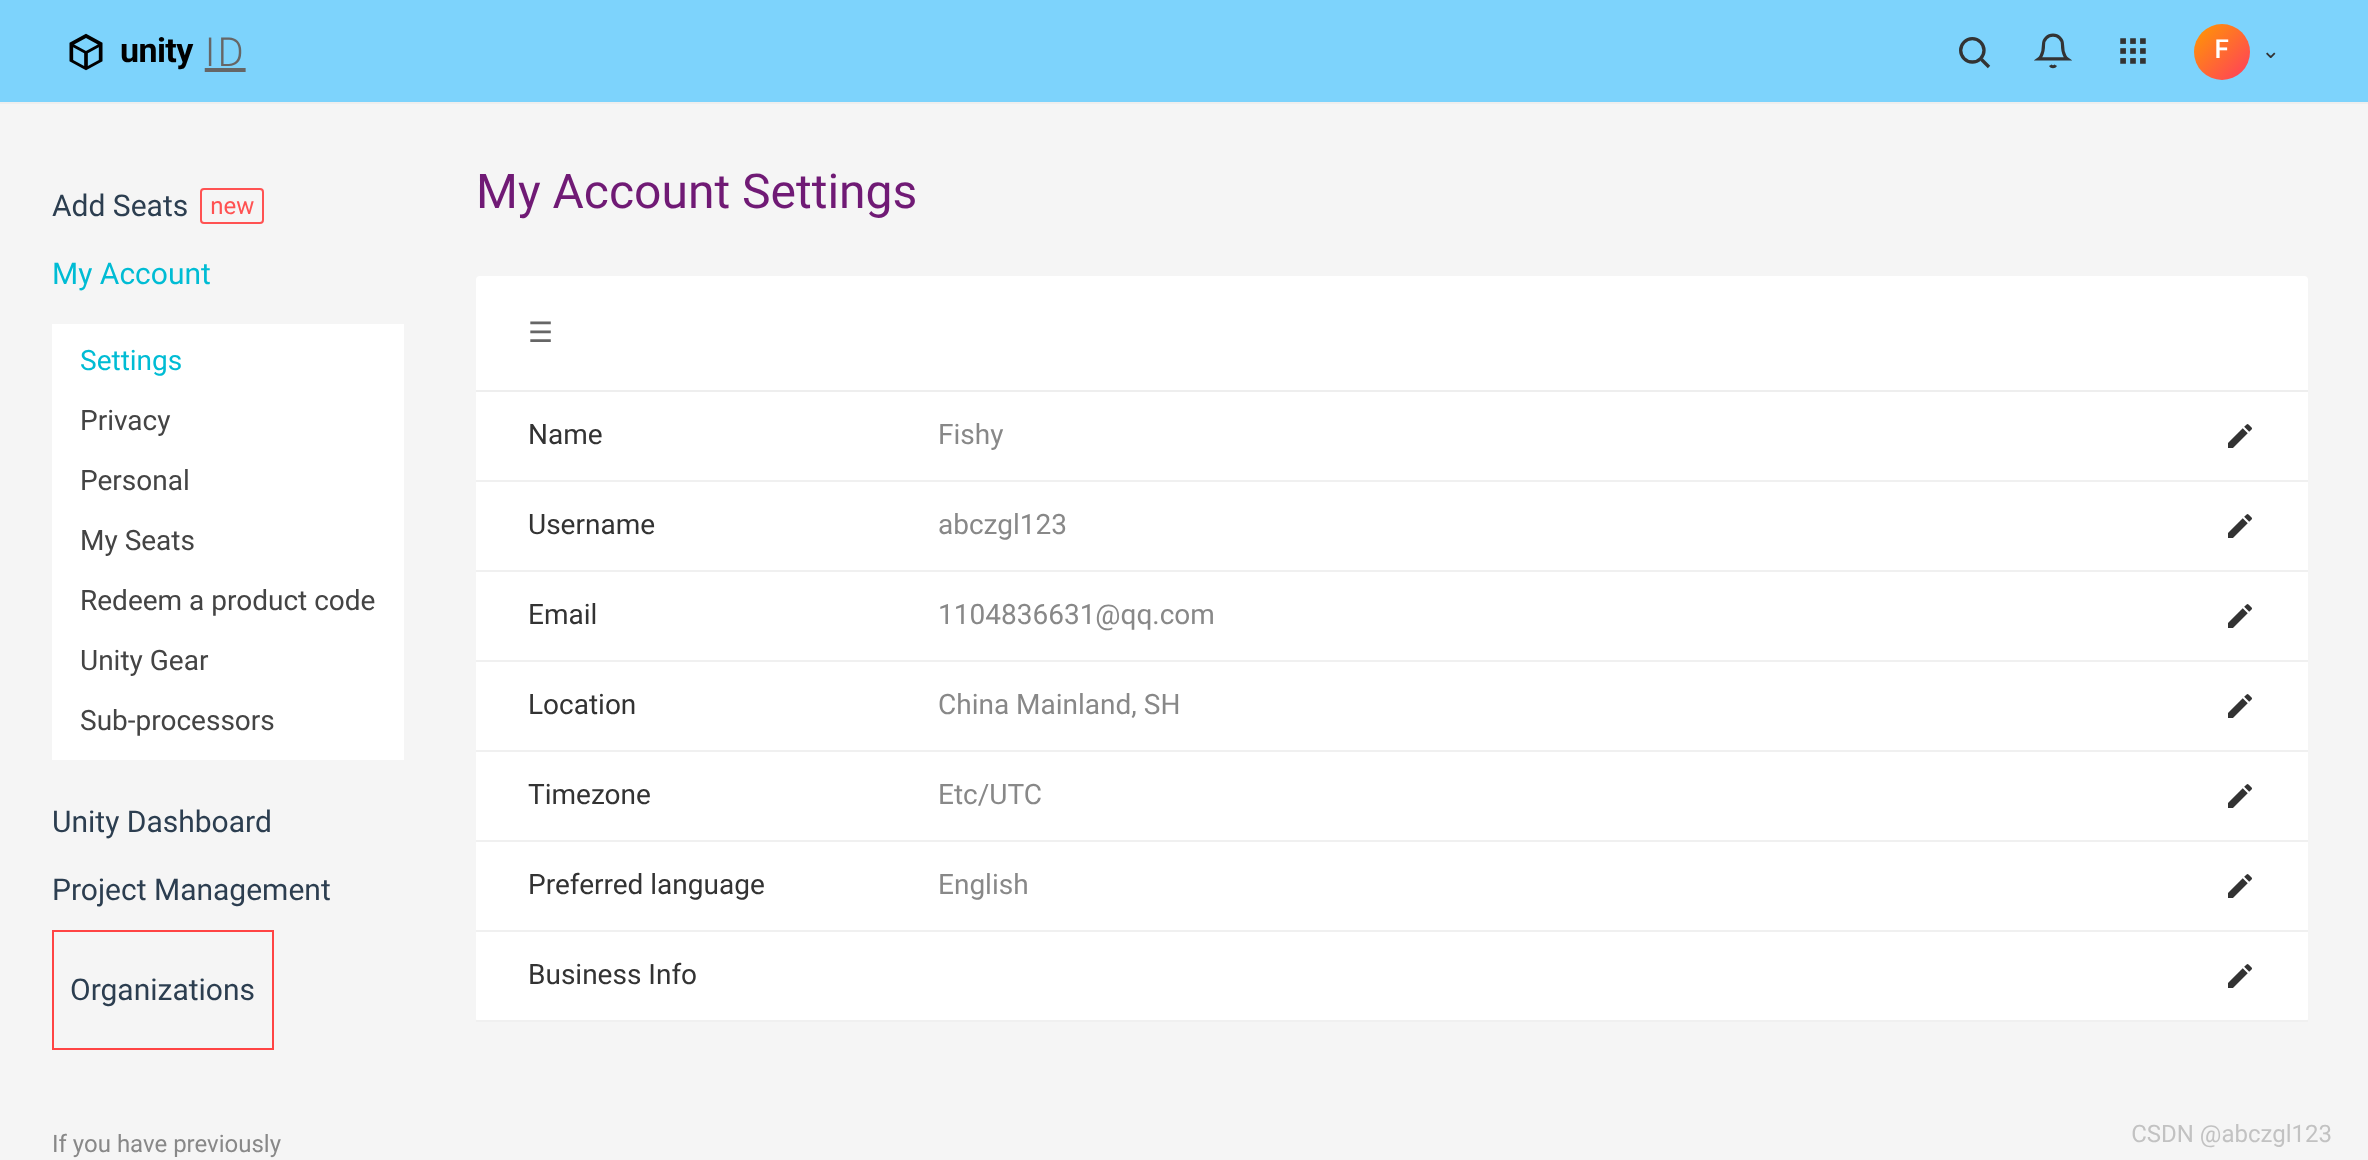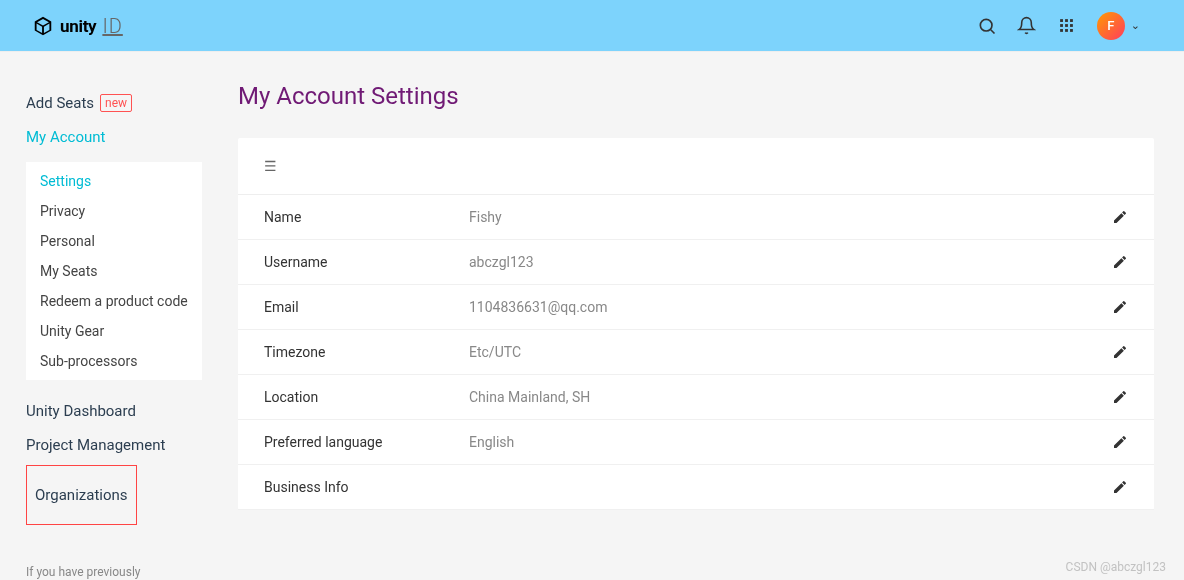--- a/index.html
+++ b/index.html
@@ -137,29 +137,29 @@
           </svg>
       </div>
       <div class="row">
         <div class="row-label">Email</div>
         <div class="row-value">1104836631@qq.com</div>
         <svg class="edit-icon" viewBox="0 0 24 24" fill="currentColor">
             <path d="M3 17.25V21h3.75L17.81 9.94l-3.75-3.75L3 17.25zM20.71 7.04a1 1 0 0 0 0-1.41l-2.34-2.34a1 1 0 0 0-1.41 0l-1.83 1.83 3.75 3.75 1.83-1.83z"></path>
           </svg>
       </div>
       <div class="row">
-        <div class="row-label">Timezone</div>
-        <div class="row-value">Etc/UTC</div>
+        <div class="row-label">Location</div>
+        <div class="row-value">China Mainland, SH</div>
         <svg class="edit-icon" viewBox="0 0 24 24" fill="currentColor">
             <path d="M3 17.25V21h3.75L17.81 9.94l-3.75-3.75L3 17.25zM20.71 7.04a1 1 0 0 0 0-1.41l-2.34-2.34a1 1 0 0 0-1.41 0l-1.83 1.83 3.75 3.75 1.83-1.83z"></path>
           </svg>
       </div>
       <div class="row">
-        <div class="row-label">Location</div>
-        <div class="row-value">China Mainland, SH</div>
+        <div class="row-label">Timezone</div>
+        <div class="row-value">Etc/UTC</div>
         <svg class="edit-icon" viewBox="0 0 24 24" fill="currentColor">
             <path d="M3 17.25V21h3.75L17.81 9.94l-3.75-3.75L3 17.25zM20.71 7.04a1 1 0 0 0 0-1.41l-2.34-2.34a1 1 0 0 0-1.41 0l-1.83 1.83 3.75 3.75 1.83-1.83z"></path>
           </svg>
       </div>
       <div class="row">
         <div class="row-label">Preferred language</div>
         <div class="row-value">English</div>
         <svg class="edit-icon" viewBox="0 0 24 24" fill="currentColor">
             <path d="M3 17.25V21h3.75L17.81 9.94l-3.75-3.75L3 17.25zM20.71 7.04a1 1 0 0 0 0-1.41l-2.34-2.34a1 1 0 0 0-1.41 0l-1.83 1.83 3.75 3.75 1.83-1.83z"></path>
           </svg>

